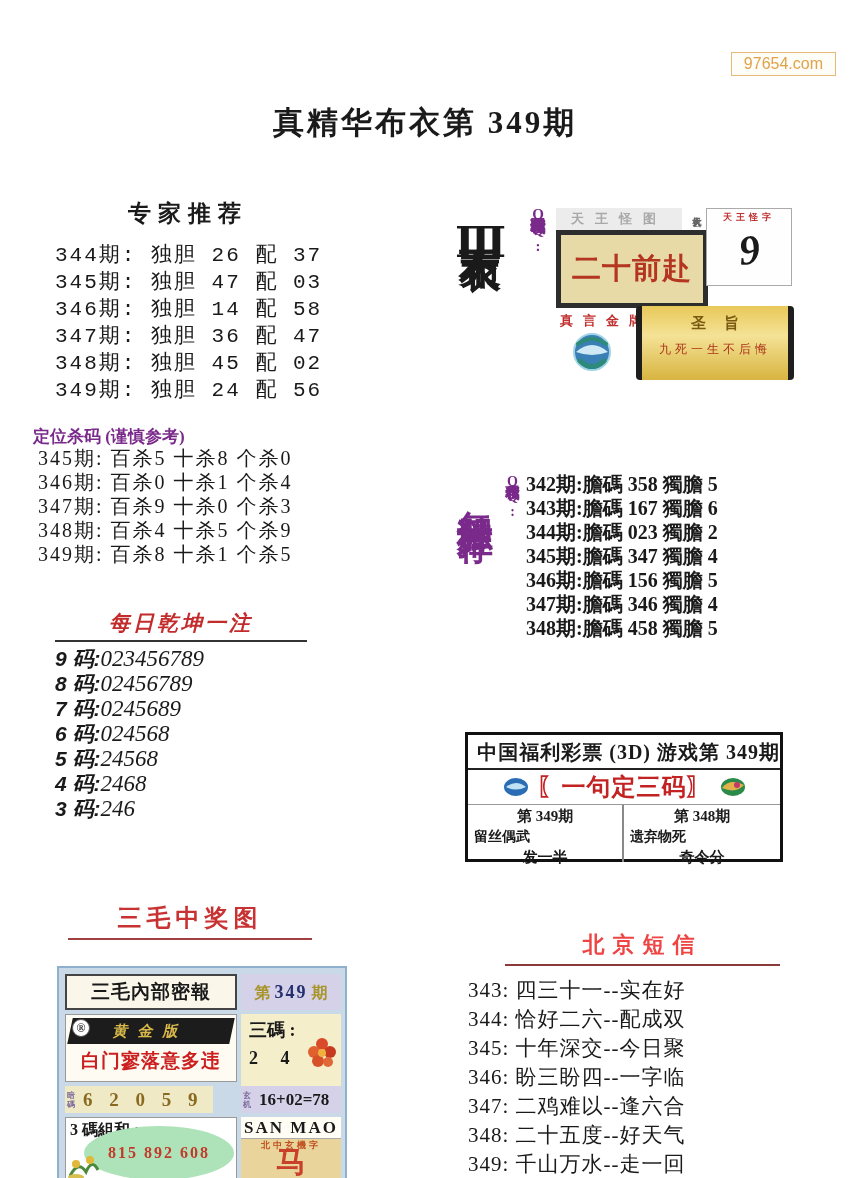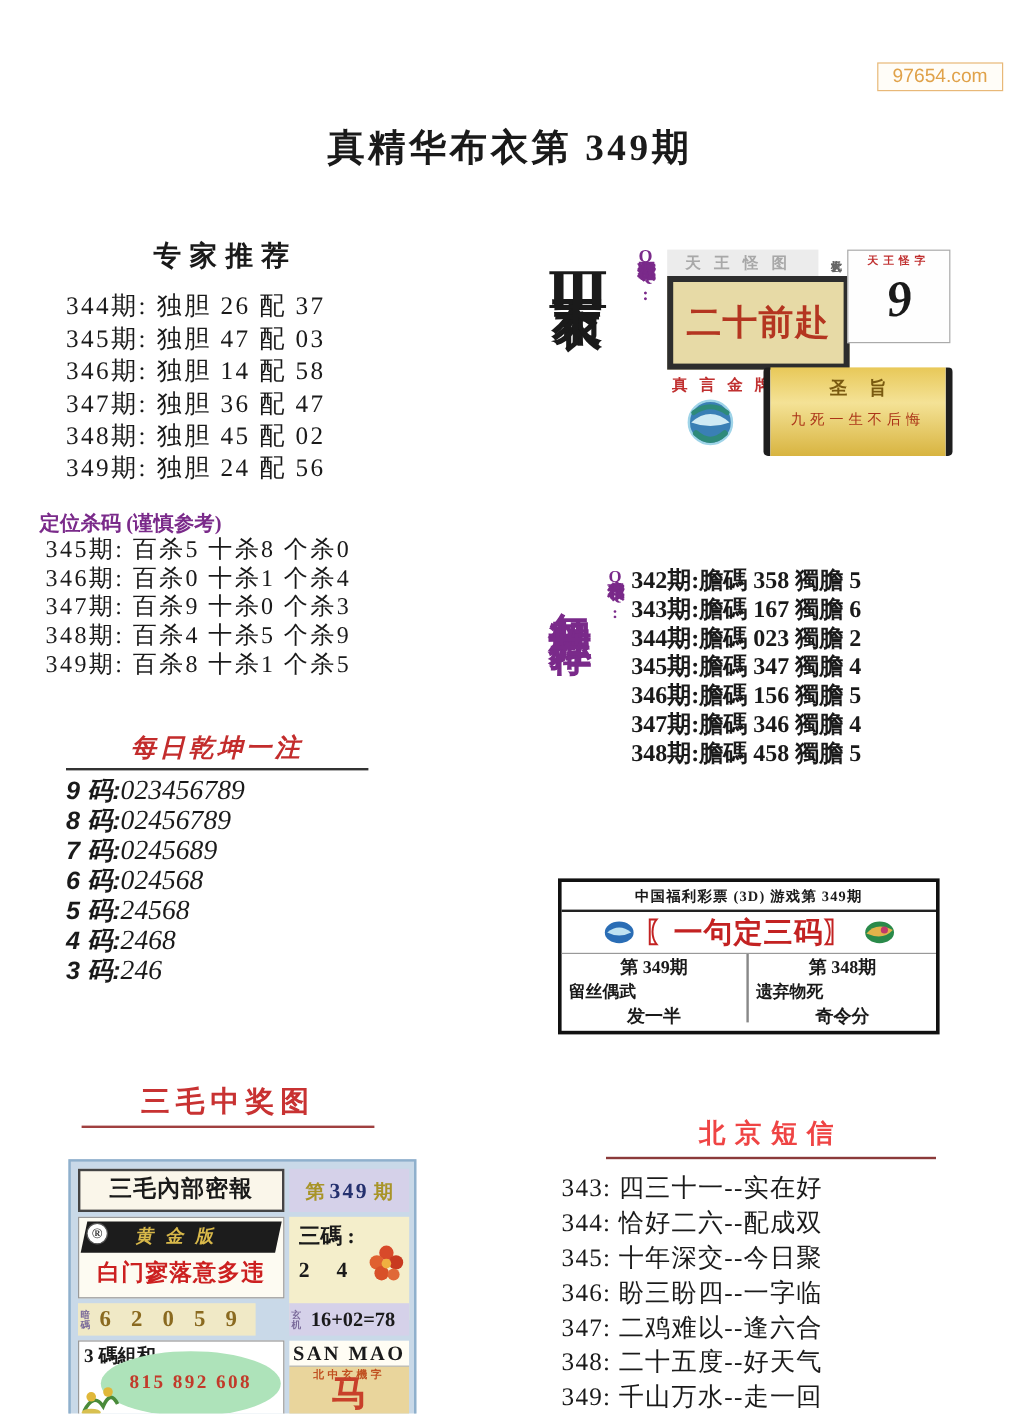--- a/index.html
+++ b/index.html
@@ -10,21 +10,21 @@
   }
   .abs { position:absolute;margin-top:44px; }
 
   .watermark { top:8px; right:14px; border:1px solid #e8b878; color:#e0a24a;
     padding:2px 12px; font:16px "Liberation Sans",sans-serif; background:#fffdf8; }
 
   .main-title { top:58px; left:0; width:100%; text-align:center;
     font-size:31px; font-weight:bold; letter-spacing:3px; }
 
   .expert-header { top:154px; left:128px; font-size:23px; font-weight:bold; letter-spacing:7px; }
-  .expert-list { top:198px; left:55px; font-size:21px; letter-spacing:2px; }
+  .expert-list { top:198px; left:55px; font-size:21px; letter-spacing:2px;font-family:Liberation Mono, monospace; }
   .expert-list div { height:27px; line-height:27px; }
 
   .shakill-header { top:381px; left:33px; font-size:17px; font-weight:bold; color:#7a2a8a; }
   .shakill-list { top:402px; left:38px; font-size:20px; letter-spacing:2px; }
   .shakill-list div { height:24px; line-height:24px; }
 
   .qiankun { top:565px; left:55px; width:252px;font-style:italic; }
   .qiankun-header { color:#c32c2c; font-weight:bold; font-size:21px; text-align:center;
     letter-spacing:3px; border-bottom:2px solid #333; padding-bottom:3px; }
   .qiankun-list { margin-top:4px; font-size:23px; }
@@ -57,21 +57,21 @@
     background:linear-gradient(180deg,#e8c858 0%,#f4e296 40%,#d8b440 100%);
     border-left:6px solid #1e1e1e; border-right:6px solid #1e1e1e; border-radius:4px;
     text-align:center; }
   .g-scroll .st { color:#7a5a10; font-size:15px; font-weight:bold; letter-spacing:18px; padding-top:8px; text-indent:18px; }
   .g-scroll .sx { color:#ab3418; font-size:12px; font-weight:normal; letter-spacing:4px; margin-top:8px; }
 
   .dandu-list { top:428px; left:526px; font-size:20px; font-weight:bold; }
   .dandu-list div { height:24px; line-height:24px; }
 
   .fucai { top:688px; left:465px; width:318px; height:130px; border:3px solid #111; background:#fff; }
-  .fucai-header { font-size:12px; font-weight:bold; text-align:center; letter-spacing:1px;
+  .fucai-header { font-size:20px; font-weight:bold; text-align:right; letter-spacing:1px;
     border-bottom:2px solid #222; padding:4px 0 2px 0; }
   .fucai-titlerow { display:flex; align-items:center; justify-content:center; gap:8px; height:34px; }
   .fucai-title { color:#c32222; font-size:24px; font-weight:bold; letter-spacing:1px; }
   .fucai-cols { display:flex; height:58px; border-top:1px solid #999; }
   .fucai-col { width:50%; padding:2px 6px; font-weight:bold; }
   .fucai-col.l { border-right:2px solid #888; }
   .fucai-qi { text-align:center; font-size:15px; }
   .fucai-l1 { font-size:14px; margin-top:2px; }
   .fucai-l2 { font-size:15px; text-align:center; margin-top:2px; }
 

